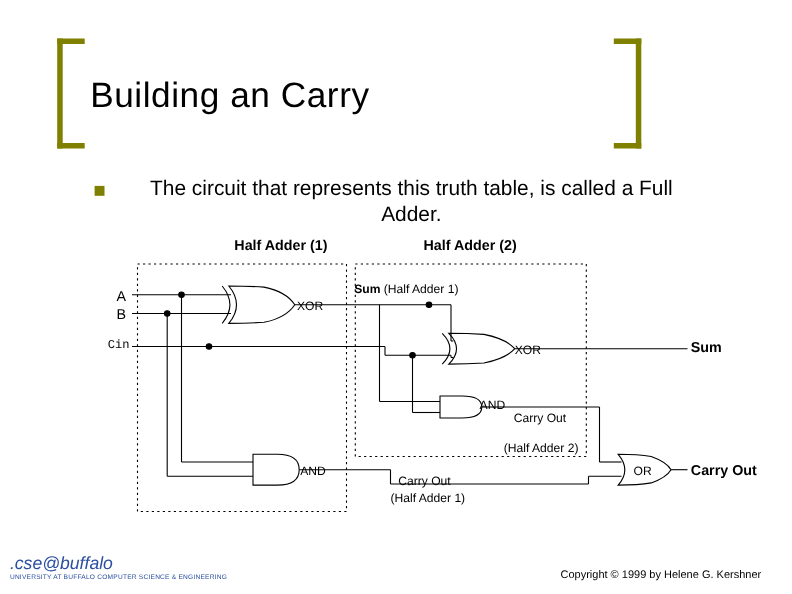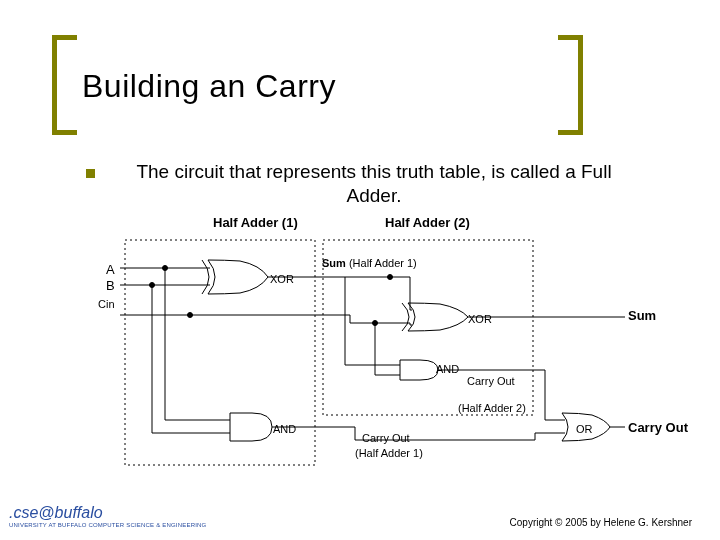--- a/index.html
+++ b/index.html
@@ -123,21 +123,21 @@
 
   <div class="diagram">
 
     
     <div class="lbl bold" style="top:0px; left:85px;margin-left:38px;">Half Adder (1)</div>
     <div class="lbl bold" style="top:0px; left:295px;">Half Adder (2)</div>
 
     
     <div class="lbl" style="top:47px; left:16px;">A</div>
     <div class="lbl" style="top:63px; left:16px;">B</div>
-    <div class="lbl small" style="top:83px; left:8px;">Cin</div>
+    <div class="lbl small" style="top:93px; left:8px;font-family:Liberation Mono, monospace;">Cin</div>
 
     
     <div class="lbl small" style="top:58px; left:180px;">XOR</div>
     <div class="lbl small" style="top:208px; left:183px;">AND</div>
 
     
     <div class="lbl bold small" style="top:42px; left:232px;">
       <span>Sum</span>
       <span style="font-weight:normal;">(Half Adder 1)</span>
     </div>
@@ -232,15 +232,15 @@
 
       </g>
     </svg>
   </div>
 
   <div class="logo">
     <span>.cse@buffalo</span>
     <span class="sub">UNIVERSITY AT BUFFALO   COMPUTER SCIENCE &amp; ENGINEERING</span>
   </div>
 
-  <div class="copyright">Copyright © 2005 by Helene G. Kershner</div>
+  <div class="copyright">Copyright © 1999 by Helene G. Kershner</div>
 
 </div>
 
 </body></html>

